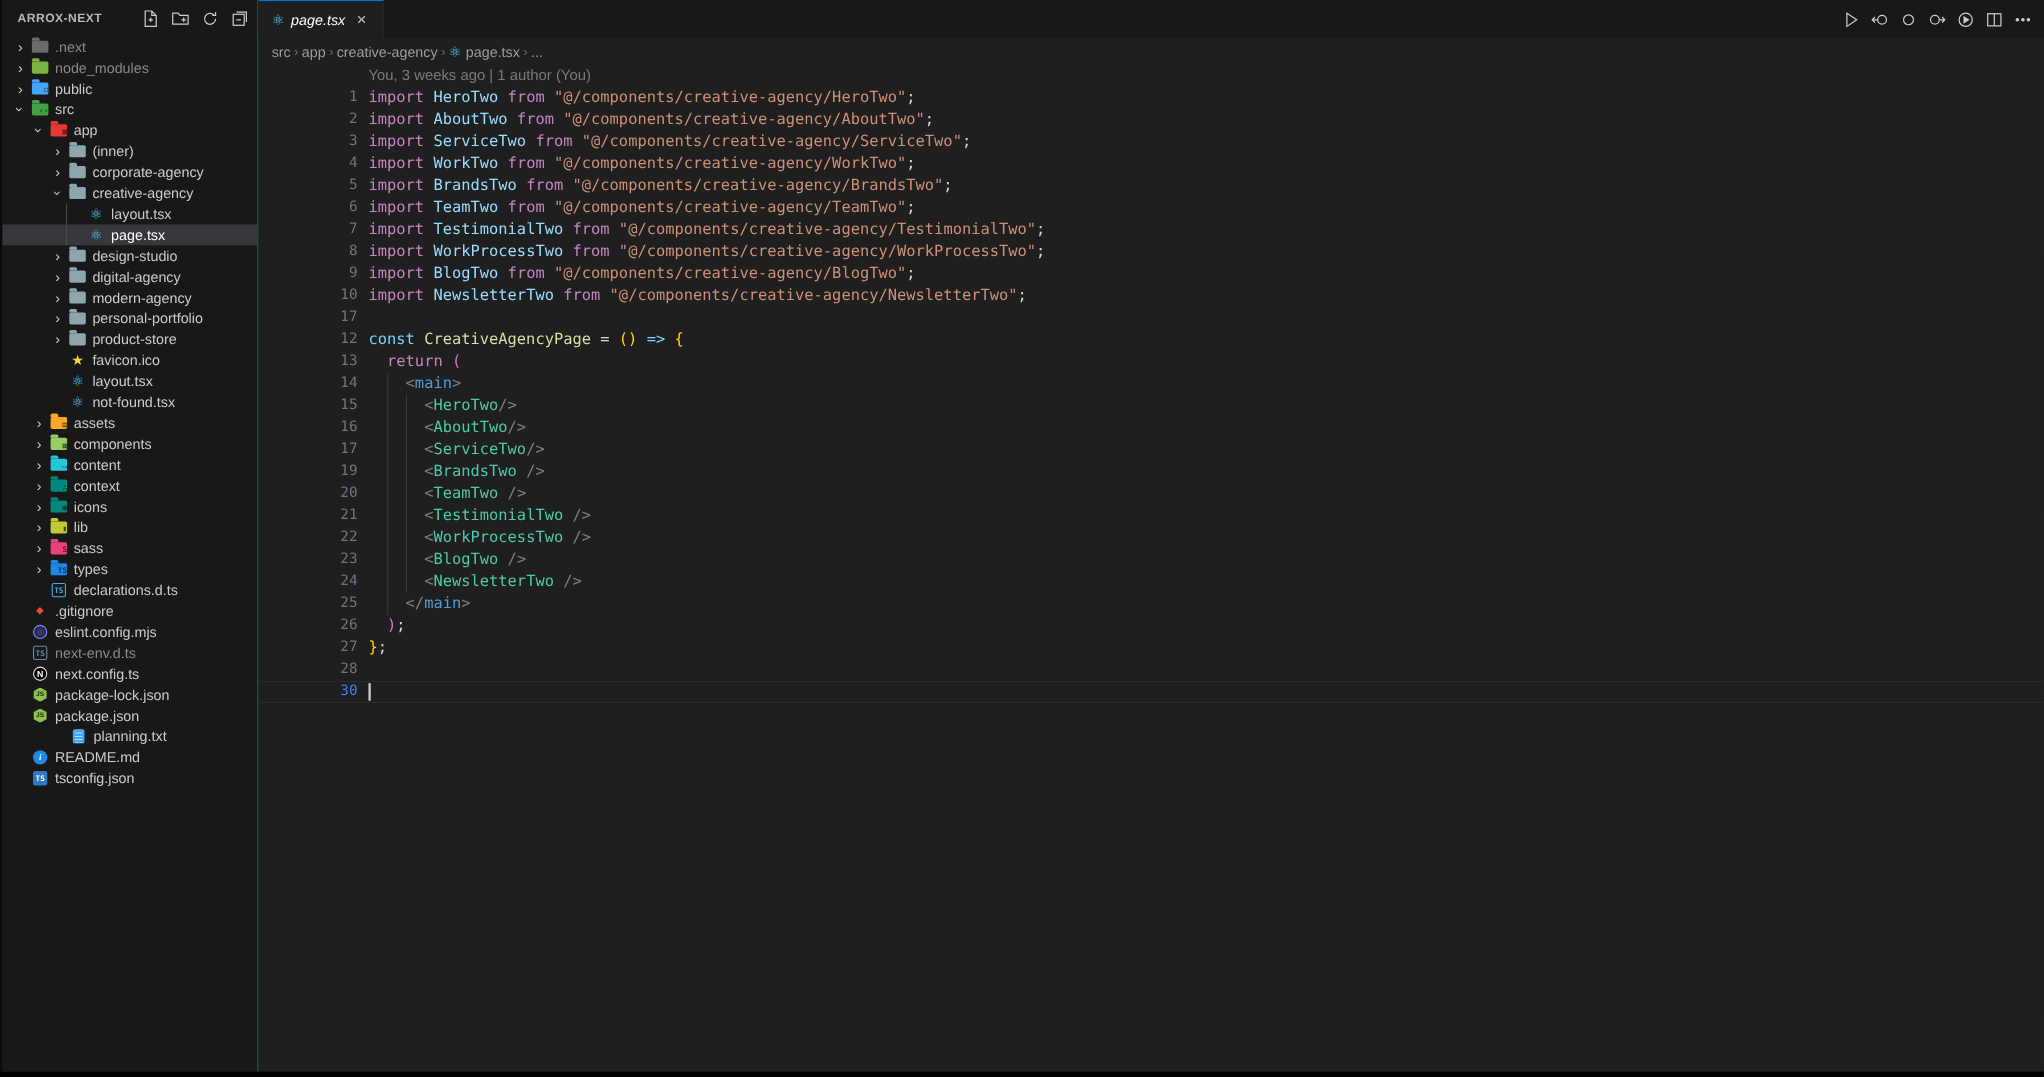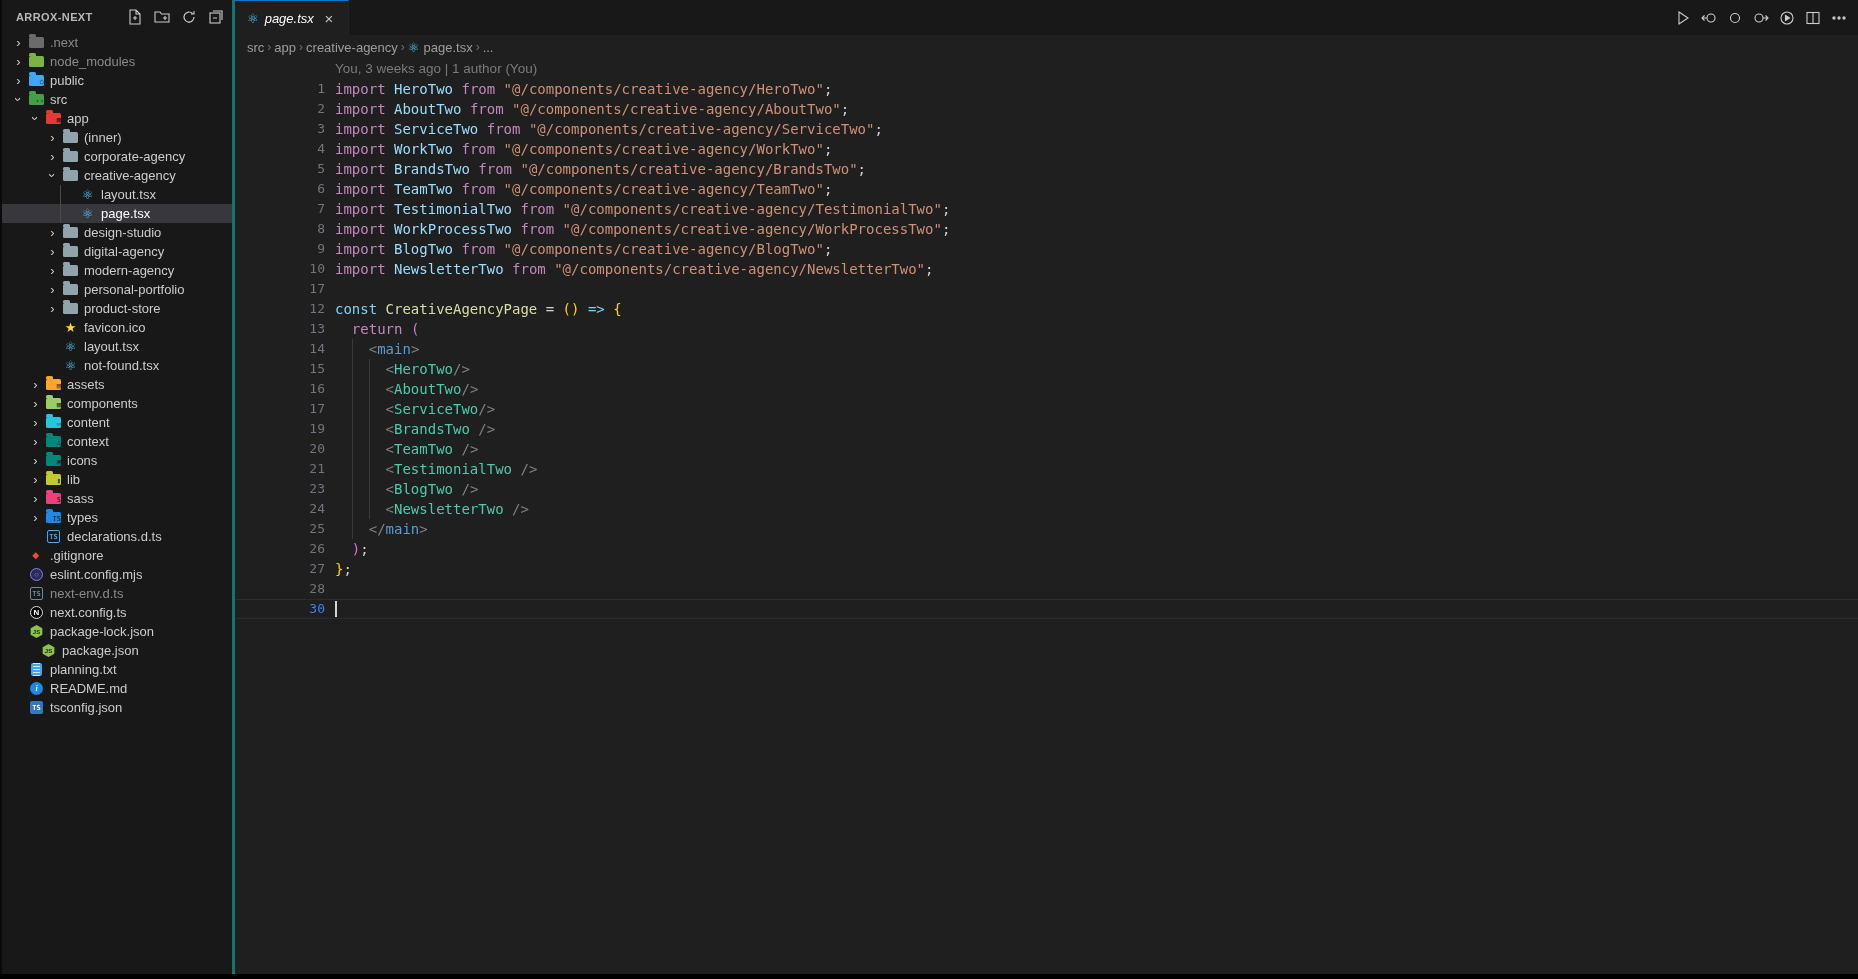--- a/index.html
+++ b/index.html
@@ -2,21 +2,21 @@
 <html><head>
 <meta charset="utf-8">
 <style>
   * { margin:0; padding:0; box-sizing:border-box; }
   html,body { width:1858px; height:979px; background:#1f1f1f; overflow:hidden;
               font-family:"Liberation Sans", sans-serif; }
   .window { display:flex; width:1858px; height:974px; }
 
   
   .sidebar { width:235px; height:100%; background:#181818; border-left:2px solid #0a0a0a;
-             border-right:3px solid #0f766e; flex:none; overflow:hidden; }
+             border-right:1px solid #0f766e; flex:none; overflow:hidden; }
   .sidebar-header { height:33px; display:flex; align-items:center; padding:0 6px 0 14px; }
   .sb-title { font-size:11px; font-weight:bold; color:#b8b8b8; letter-spacing:.4px; flex:1; }
   .sb-tools { display:flex; gap:7px; }
   .sb-tools .icon-btn { width:20px; height:20px; display:flex; align-items:center; justify-content:center;
                         border-radius:4px; color:#cccccc; cursor:pointer; }
   .icon-btn svg { stroke:#cccccc; fill:none; stroke-width:1.1; }
 
   .tree { font-size:13px; color:#cccccc; }
   .trow { height:19px; display:flex; align-items:center; cursor:pointer; white-space:nowrap; }
   .trow.selected { background:#37373d; color:#ffffff; }
@@ -355,28 +355,28 @@
           </span>
           <span class="tlabel">next.config.ts</span>
         </div>
         <div class="trow" style="padding-left: 8px;">
           <span class="chev"></span>
           <span class="ticon">
             <span class="hex" style="background:#8bc34a">JS</span>
           </span>
           <span class="tlabel">package-lock.json</span>
         </div>
-        <div class="trow" style="padding-left: 20px; text-align: center;">
+        <div class="trow" style="padding-left: 8px; text-align: center;">
           <span class="chev"></span>
           <span class="ticon">
             <span class="hex" style="background:#8bc34a">JS</span>
           </span>
           <span class="tlabel">package.json</span>
         </div>
-        <div class="trow" style="padding-left: 8px;">
+        <div class="trow" style="padding-left: 8px; margin-left: 35px;">
           <span class="chev"></span>
           <span class="ticon">
             <span class="doc-ic" style="background-color:#42a5f5"></span>
           </span>
           <span class="tlabel">planning.txt</span>
         </div>
         <div class="trow" style="padding-left: 8px;">
           <span class="chev"></span>
           <span class="ticon">
             <span class="circle-ic" style="background:#1e88e5;font-style:italic;font-family:'Liberation Serif',serif">i</span>
@@ -545,20 +545,24 @@
           </div>
           <div class="line">
             <span class="num">20</span>
             <span class="lcontent"><i class="ig" style="left: 2ch;"></i><i class="ig" style="left: 4ch;"></i><span class="tk-pln">      </span><span class="tk-pt">&lt;</span><span class="tk-comp">TeamTwo</span><span class="tk-pln"> </span><span class="tk-pt">/&gt;</span></span>
           </div>
           <div class="line">
             <span class="num">21</span>
             <span class="lcontent"><i class="ig" style="left: 2ch;"></i><i class="ig" style="left: 4ch;"></i><span class="tk-pln">      </span><span class="tk-pt">&lt;</span><span class="tk-comp">TestimonialTwo</span><span class="tk-pln"> </span><span class="tk-pt">/&gt;</span></span>
           </div>
           <div class="line">
+            <span class="num">22</span>
+            <span class="lcontent"><i class="ig" style="left: 2ch;"></i><i class="ig" style="left: 4ch;"></i><span class="tk-pln">      </span><span class="tk-pt">&lt;</span><span class="tk-comp">WorkProcessTwo</span><span class="tk-pln"> </span><span class="tk-pt">/&gt;</span></span>
+          </div>
+          <div class="line">
             <span class="num">23</span>
             <span class="lcontent"><i class="ig" style="left: 2ch;"></i><i class="ig" style="left: 4ch;"></i><span class="tk-pln">      </span><span class="tk-pt">&lt;</span><span class="tk-comp">BlogTwo</span><span class="tk-pln"> </span><span class="tk-pt">/&gt;</span></span>
           </div>
           <div class="line">
             <span class="num">24</span>
             <span class="lcontent"><i class="ig" style="left: 2ch;"></i><i class="ig" style="left: 4ch;"></i><span class="tk-pln">      </span><span class="tk-pt">&lt;</span><span class="tk-comp">NewsletterTwo</span><span class="tk-pln"> </span><span class="tk-pt">/&gt;</span></span>
           </div>
           <div class="line">
             <span class="num">25</span>
             <span class="lcontent"><i class="ig" style="left: 2ch;"></i><span class="tk-pln">    </span><span class="tk-pt">&lt;/</span><span class="tk-tag">main</span><span class="tk-pt">&gt;</span></span>

